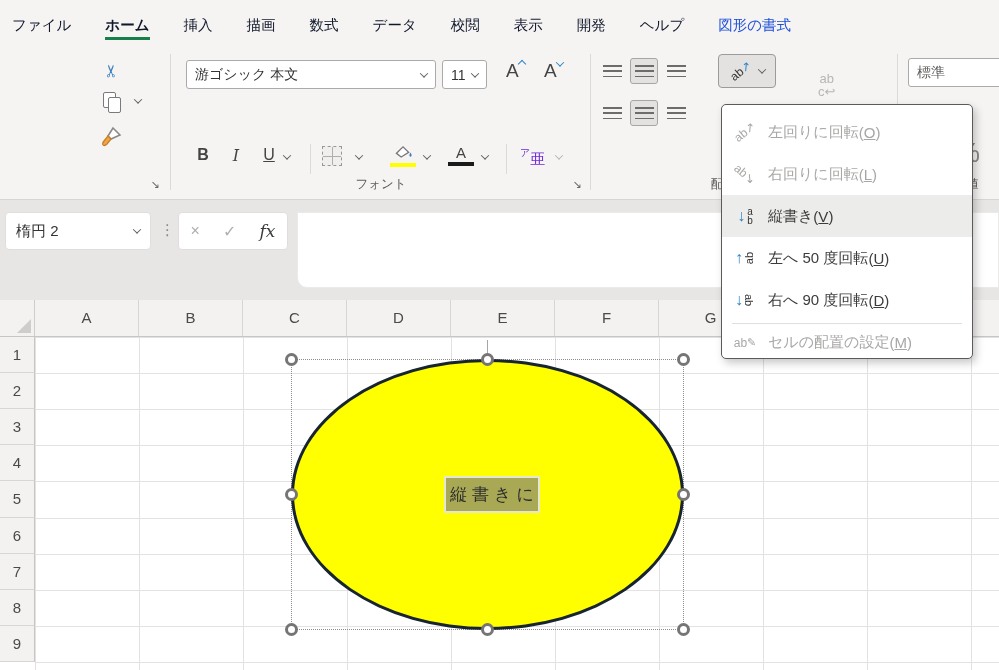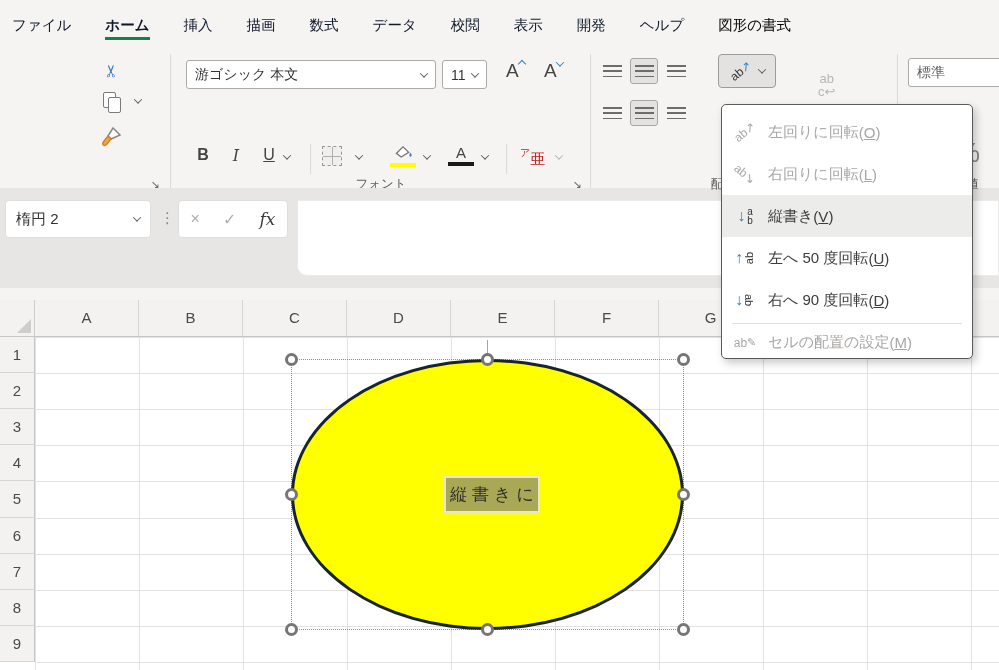--- a/index.html
+++ b/index.html
@@ -3,21 +3,21 @@
 <meta charset="utf-8">
 <style>
   * { margin:0; padding:0; box-sizing:border-box; }
   html,body { width:999px; height:670px; overflow:hidden; }
   body { font-family:"Liberation Sans","DejaVu Sans",sans-serif; color:#3b3b3b; background:#f5f4f2; position:relative; }
 
   
   #menubar { position:absolute; left:0; top:0; width:999px; height:46px; background:#f5f4f2; display:flex; align-items:flex-end; gap:34px; padding:0 0 6px 12px; }
   .tab { font-size:14.5px; color:#0f172a; padding-bottom:5px; white-space:nowrap; cursor:default; }
   .tab.active { font-weight:bold; border-bottom:3px solid #17804a; padding-bottom:2px; }
-  .tab.contextual { color:#000000; }
+  .tab.contextual { color:#1d4ed8; }
 
   
   #ribbon { position:absolute; left:0; top:46px; width:999px; height:154px; background:#f5f4f2; border-bottom:1px solid #d8d6d4; }
   .vsep { position:absolute; top:8px; height:136px; width:1px; background:#dcdad8; }
   .grouplabel { position:absolute; top:130px; font-size:12.5px; color:#605e5c; text-align:center; }
   .launcher { position:absolute; top:131px; width:14px; height:14px; font-size:11px; color:#6a6a6a; border:1px solid transparent; text-align:center; line-height:13px; }
   .chev { display:inline-block; width:6px; height:6px; border-right:1.4px solid #5f5f5f; border-bottom:1.4px solid #5f5f5f; transform:rotate(45deg) translate(-1px,-1px); }
   .chev.up { transform:rotate(-135deg); }
   .chev.blue { border-color:#2e86c8; }
   .combo { position:absolute; background:#fff; border:1px solid #acaaa8; border-radius:3px; font-size:14px; color:#333; display:flex; align-items:center; padding:0 8px; }
@@ -30,38 +30,38 @@
   #cut-icon { left:98px; top:12px; color:#3d7ebf; font-size:17px; transform:rotate(-90deg); }
   #copy-icon { left:100px; top:44px; }
   .copyrect { position:absolute; width:13px; height:16px; background:#fff; border:1.4px solid #7a7a7a; border-radius:2px; }
   #fmt-painter { left:98px; top:78px; }
   .dd-chev { position:absolute; }
 
   
   .biu { position:absolute; top:100px; font-size:16px; color:#444; width:22px; text-align:center; }
   .swatchbtn { position:absolute; top:98px; width:26px; text-align:center; }
   .swatch { height:4px; margin-top:1px; }
-  #phonetic { color:#b91c1c; }
+  #phonetic { color:#6d28d9; }
 
   
   .bars { width:19px; height:13px; background:repeating-linear-gradient(#6e6c6a 0 1.6px, transparent 1.6px 5.4px); }
   .alignbtn { position:absolute; width:28px; height:26px; display:flex; align-items:center; justify-content:center; border-radius:3px; border:1px solid transparent; }
   .alignbtn.sel { background:#e4e2e0; border-color:#a8a6a4; }
   #orient-btn { position:absolute; left:718px; top:8px; width:58px; height:34px; background:#e4e2e0; border:1px solid #9d9b99; border-radius:4px; display:flex; align-items:center; justify-content:center; gap:7px; }
   .ab-rot { display:inline-block; transform:rotate(-40deg); font-size:12px; color:#333; }
   .ab-rot .arr { color:#2e86c8; }
   #wrap-btn { position:absolute; left:818px; top:26px; color:#b8b6b4; font-size:13px; line-height:13px; text-align:center; }
 
   
   #percent-sign { position:absolute; left:956px; top:92px; font-size:27px; color:#8a8886; z-index:5; }
   #num-label-clip { z-index:5; }
   #align-label-clip { z-index:5; }
 
   
-  #formula-row { position:absolute; left:0; top:188px; width:999px; height:100px; background:#e7e6e4; }
+  #formula-row { position:absolute; left:0; top:200px; width:999px; height:100px; background:#e7e6e4; }
   .whitebox { position:absolute; background:#fff; border:1px solid #e0dedc; border-radius:4px; display:flex; align-items:center; font-size:15px; }
   #name-box { left:5px; top:12px; width:146px; height:38px; padding:0 10px; color:#333; }
   #fxbox { left:178px; top:12px; width:110px; height:38px; justify-content:space-around; }
   #fxbox .dim { color:#b0aeac; font-size:16px; }
   #fx-label { font-family:"DejaVu Serif","Liberation Serif",serif; font-style:italic; font-size:17px; color:#3b3b3b; }
   #formula-input { left:297px; top:12px; width:702px; height:76px; border-radius:0 0 0 10px; border-color:#eceae8; }
   #vdots { position:absolute; left:160px; top:21px; color:#8a8886; font-size:15px; letter-spacing:0; }
 
   
   #sheet { position:absolute; left:0; top:300px; width:999px; height:370px; background:#fff; }

